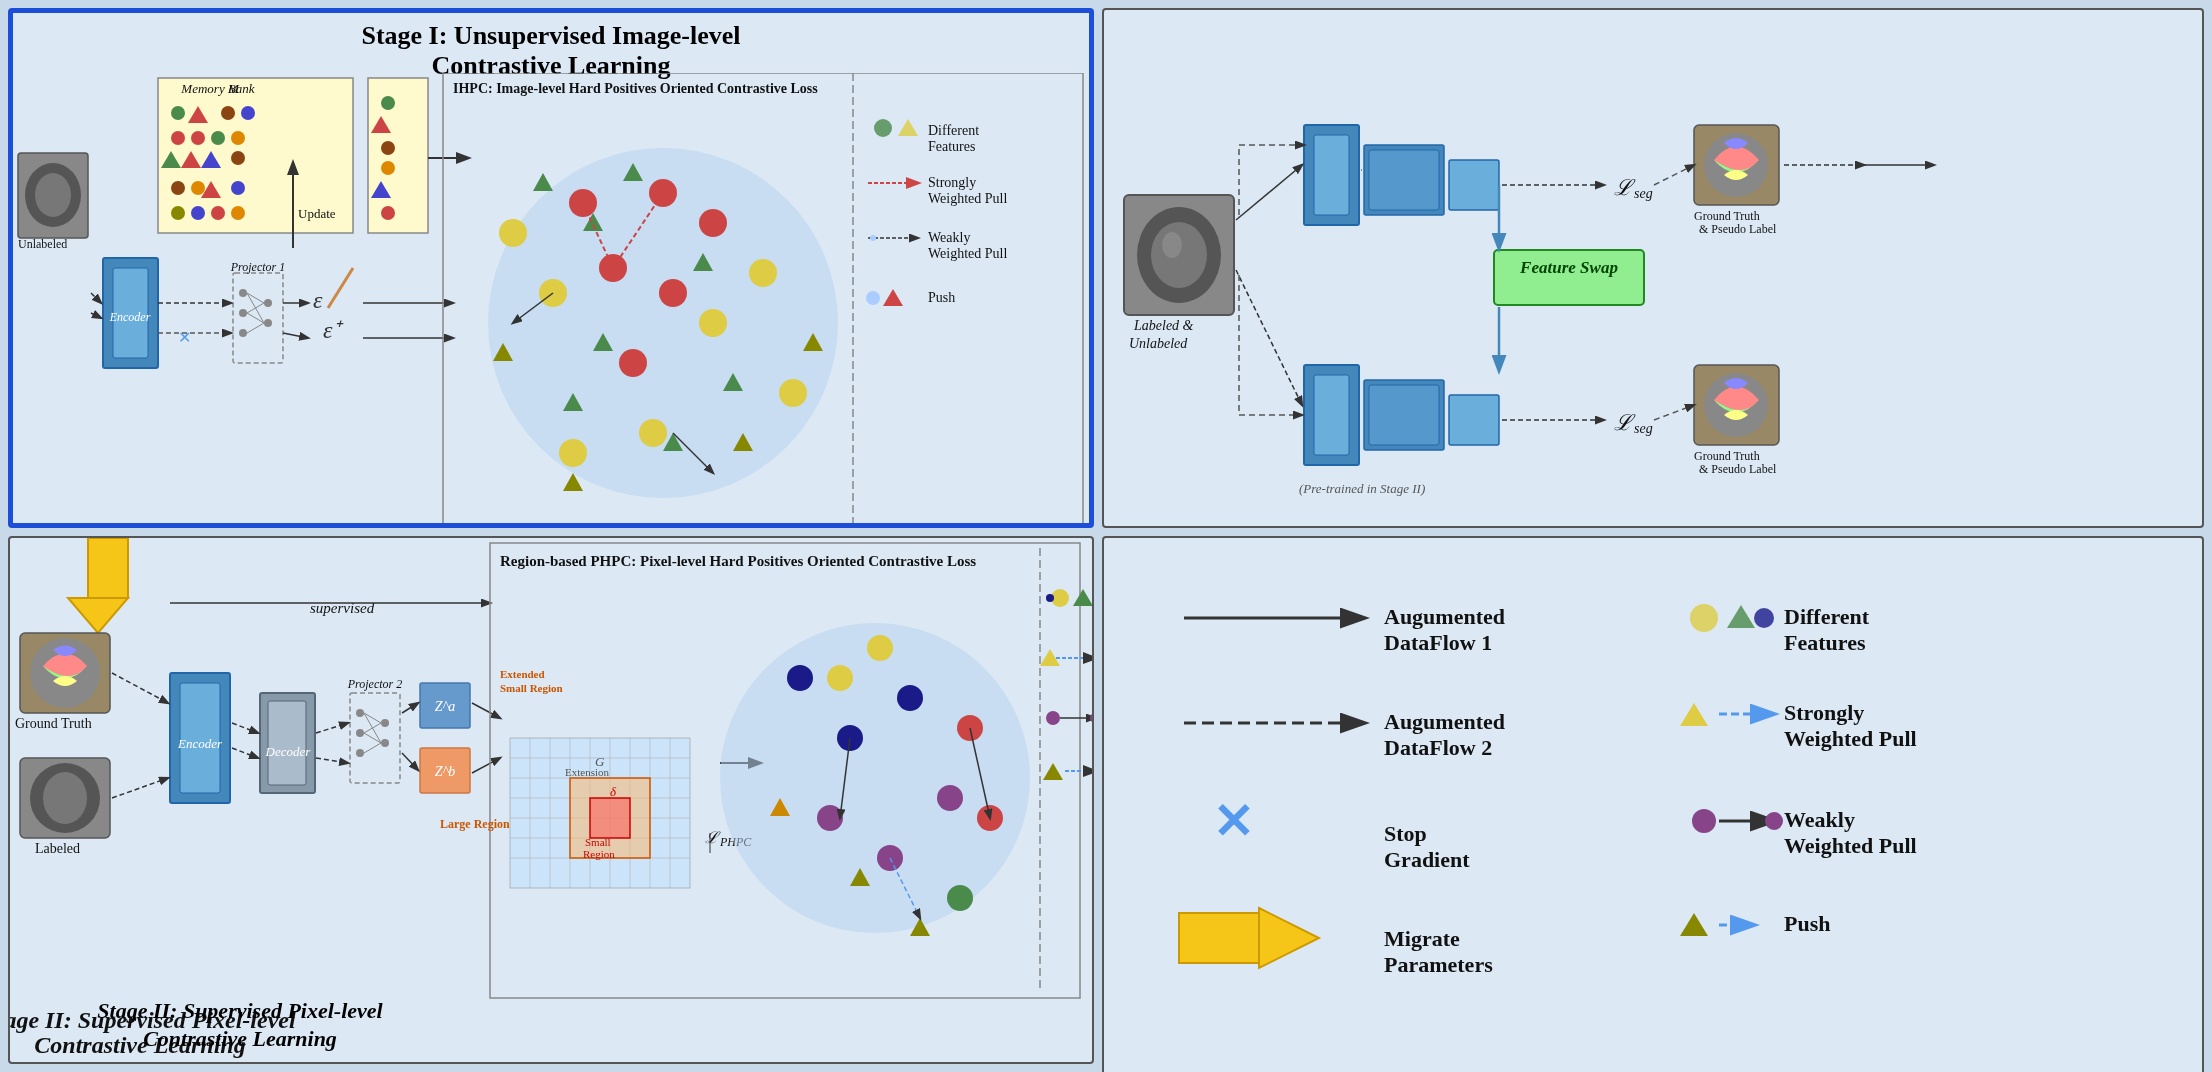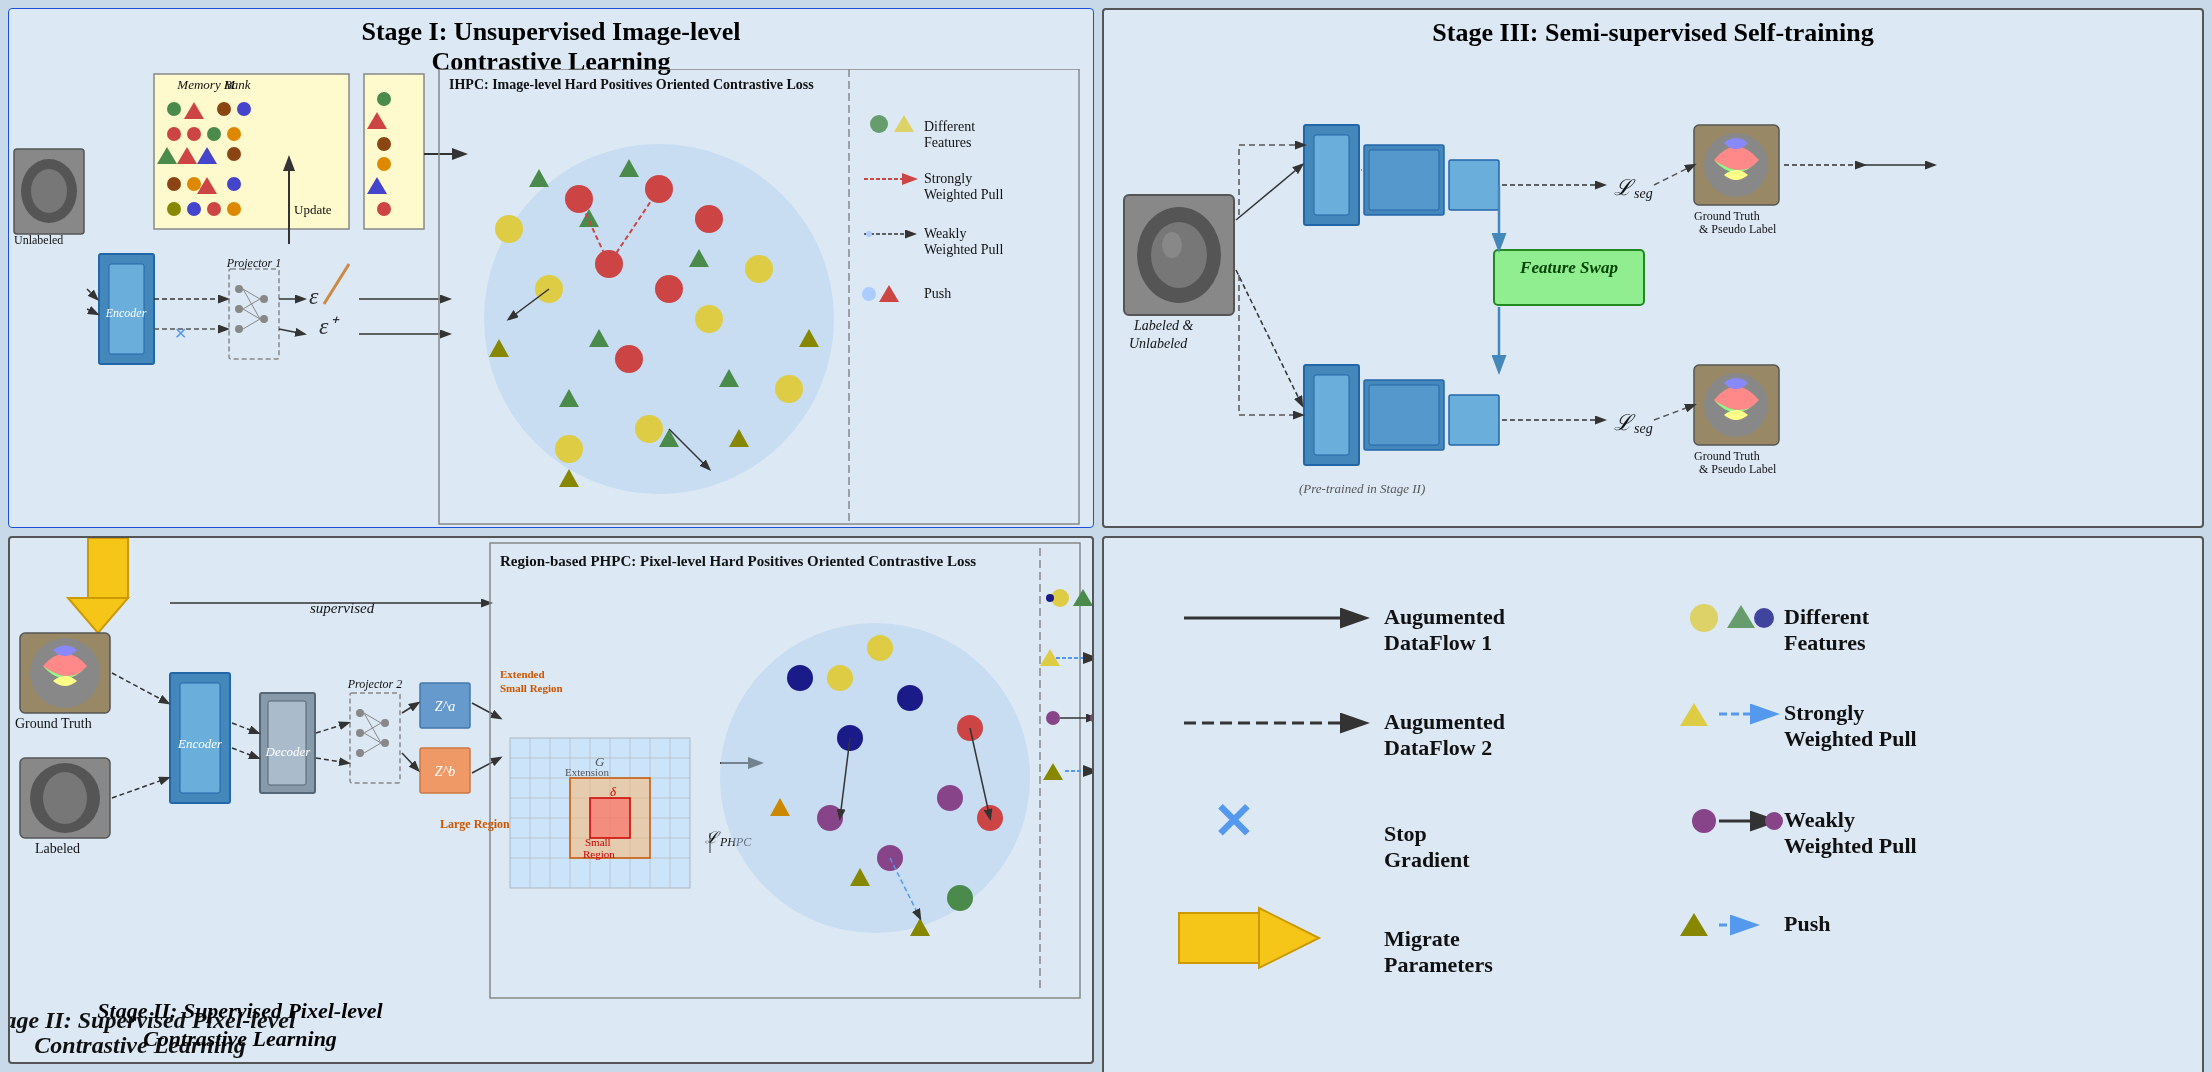--- a/index.html
+++ b/index.html
@@ -8,21 +8,21 @@
       height: 1072px;
       background: #c8daea;
       font-family: 'Times New Roman', Times, serif;
       overflow: hidden;
       position: relative;
     }
   </style>
 </head>
 <body>
 
-<div style="position:absolute; left:8px; top:8px; width:1086px; height:520px; background:#dce9f5; border:1px solid #1d4ed8; border-radius:4px; overflow:hidden;">
+<div style="position:absolute; left:8px; top:8px; width:1086px; height:520px; background:#dce9f5; border:5px solid #1d4ed8; border-radius:4px; overflow:hidden;">
 
   <div style="text-align:center; padding:8px 0 2px; font-size:26px; font-weight:bold; font-family:'Times New Roman',serif;">
     <span>Stage I: Unsupervised Image-level</span><br>
     <span>Contrastive Learning</span>
   </div>
 
   <svg width="1086" height="460" style="position:absolute; top:60px; left:0;">
 
     <rect x="145" y="5" width="195" height="155" fill="#fffacd" stroke="#888" stroke-width="1.5"></rect>
     <text x="205" y="20" font-size="13" font-style="italic" font-family="Times New Roman" text-anchor="middle" fill="#111">Memory Bank</text>
@@ -180,23 +180,20 @@
     <text x="915" y="185" font-size="14" font-family="Times New Roman" fill="#111">Weighted Pull</text>
 
     <circle cx="860" cy="225" r="7" fill="#aaccff"></circle>
     <polygon points="880,216 890,233 870,233" fill="#c44"></polygon>
     <text x="915" y="229" font-size="14" font-family="Times New Roman" fill="#111">Push</text>
   </svg>
 </div>
 
 <div style="position:absolute; left:1102px; top:8px; width:1102px; height:520px; background:#dce9f5; border:2px solid #555; border-radius:4px; overflow:hidden;">
 
-  <div style="text-align:center; padding:8px 0 2px; font-size:26px; font-weight:bold; font-family:'Times New Roman',serif;">
-    <span>Stage III: Semi-supervised Self-training</span>
-  </div>
 
   <svg width="1102" height="460" style="position:absolute; top:55px; left:0;">
     <defs>
       <marker id="arr3" markerWidth="8" markerHeight="6" refX="6" refY="3" orient="auto">
         <polygon points="0 0, 8 3, 0 6" fill="#333"></polygon>
       </marker>
       <marker id="arr3-blue" markerWidth="8" markerHeight="6" refX="6" refY="3" orient="auto">
         <polygon points="0 0, 8 3, 0 6" fill="#4488bb"></polygon>
       </marker>
       <marker id="arr3-dash" markerWidth="8" markerHeight="6" refX="6" refY="3" orient="auto">

